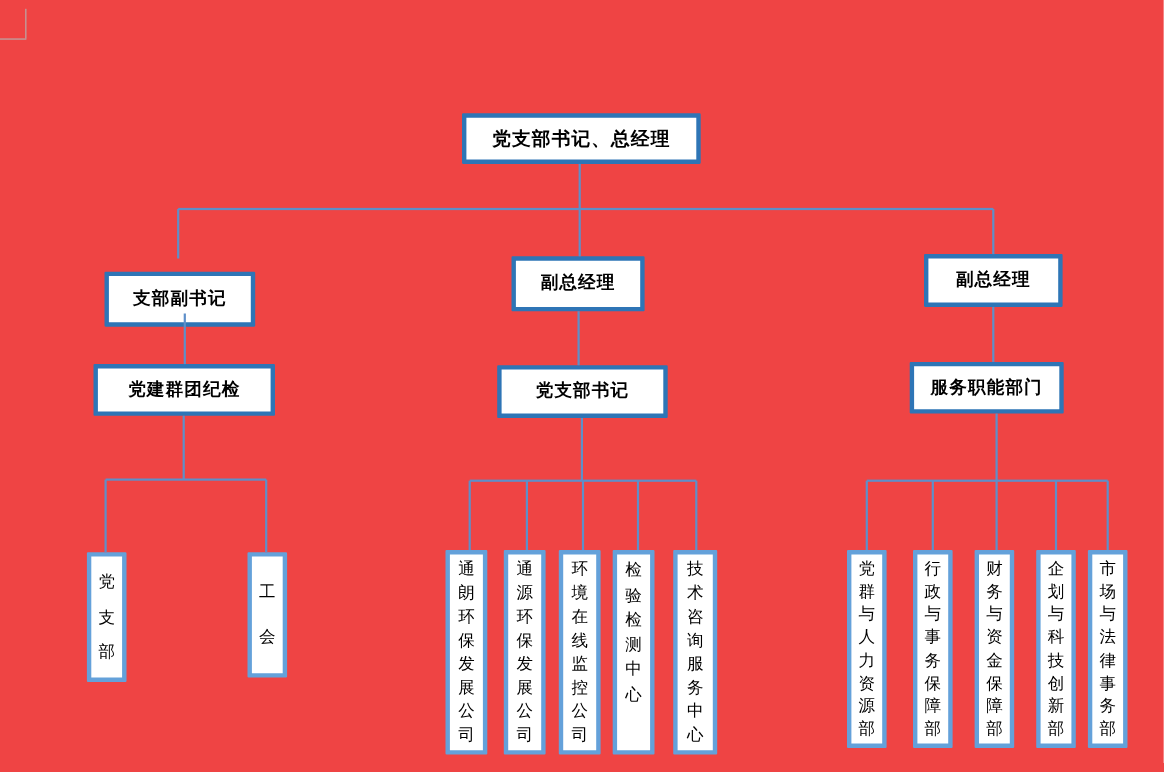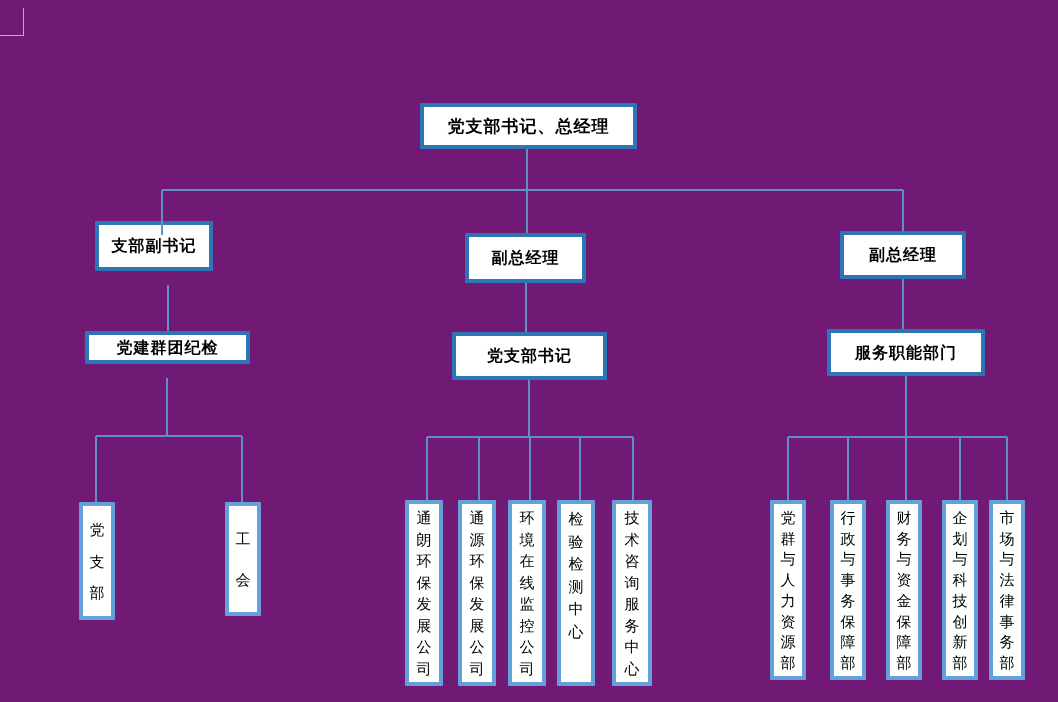--- a/index.html
+++ b/index.html
@@ -1,19 +1,19 @@
 <!DOCTYPE html>
 <html><head>
 <meta charset="utf-8">
 <style>
   html,body{margin:0;padding:0;background:#fff;}
   #canvas{
     position:relative;
     width:1058px;height:702px;
-    background:#701a75;
+    background:#ef4444;
     overflow:hidden;
     font-family:"Liberation Sans","DejaVu Sans",sans-serif;
     color:#000;
   }
   
   .obox{
     position:absolute;
     box-sizing:border-box;
     background:#fff;
     border:4px solid #2E75B6;
@@ -58,37 +58,37 @@
 
 <div id="canvas">
 
   <div class="corner-v"></div>
   <div class="corner-h"></div>
 
   <div class="obox root" style="left:420px;top:103px;width:217px;height:46px;">
     <span class="h-label">党支部书记、总经理</span>
   </div>
 
-  <div class="obox" style="left:95px;top:221px;width:118px;height:50px;">
+  <div class="obox" style="left:95px;top:247px;width:137px;height:50px;">
     <span class="h-label">支部副书记</span>
   </div>
   <div class="obox" style="left:465px;top:233px;width:121px;height:50px;">
     <span class="h-label">副总经理</span>
   </div>
   <div class="obox" style="left:840px;top:231px;width:126px;height:48px;">
     <span class="h-label">副总经理</span>
   </div>
 
-  <div class="obox" style="left:85px;top:331px;width:165px;height:33px;">
+  <div class="obox" style="left:85px;top:331px;width:165px;height:47px;font-family:Liberation Mono, monospace;">
     <span class="h-label">党建群团纪检</span>
   </div>
   <div class="obox" style="left:452px;top:332px;width:155px;height:48px;">
     <span class="h-label">党支部书记</span>
   </div>
-  <div class="obox" style="left:827px;top:329px;width:158px;height:47px;">
+  <div class="obox" style="left:827px;top:329px;width:140px;height:47px;font-family:Liberation Mono, monospace;">
     <span class="h-label">服务职能部门</span>
   </div>
 
   <div class="obox light" style="left:79px;top:502px;width:36px;height:118px;">
     <span class="vbox-label">
         <span class="vchar">党</span>
         <span class="vchar">支</span>
         <span class="vchar">部</span>
       </span>
   </div>

